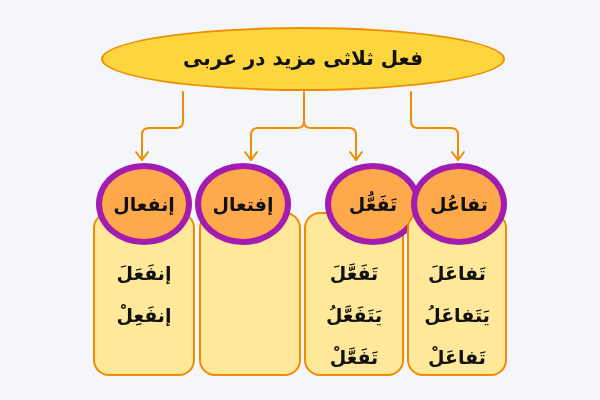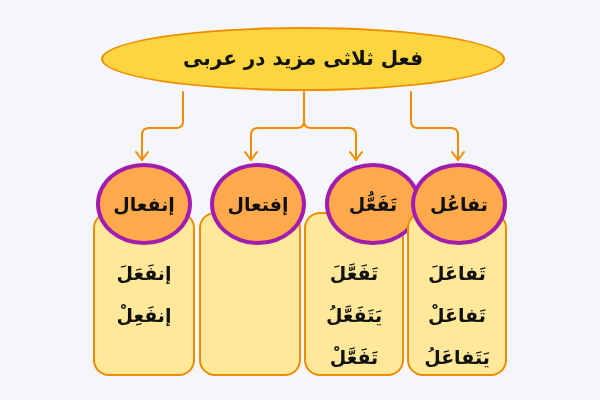--- a/index.html
+++ b/index.html
@@ -27,21 +27,21 @@
       position:absolute; top:212px; height:164px;
       background:#ffe899;
       border:2px solid #f08c00;
       border-radius:16px;
       box-sizing:border-box;
     }
     .circle {
       position:absolute; top:163px; width:96px; height:82px;
       border-radius:50%;
       background:#ffa94d;
-      border:4px solid #a21caf;
+      border:6px solid #a21caf;
       box-sizing:border-box;
       display:flex; align-items:center; justify-content:center;
     }
     .circle-label {
       direction:rtl; font-size:19px; font-weight:bold; color:#111;
     }
     .forms {
       position:absolute; top:252px; width:102px;
       display:flex; flex-direction:column; align-items:center;
     }
@@ -78,37 +78,37 @@
   <div class="card" style="left:93px;width:102px;"></div>
   <div class="circle" style="left:96px;">
     <span class="circle-label">إنفعال</span>
   </div>
   <div class="forms" style="left:93px;">
     <div class="form">إنفَعَلَ</div>
     <div class="form">إنفَعِلْ</div>
   </div>
 
   <div class="card" style="left:199px;width:102px;"></div>
-  <div class="circle" style="left:210px;">
+  <div class="circle" style="left:195px;">
     <span class="circle-label">إفتعال</span>
   </div>
 
   <div class="card" style="left:304px;width:100px;"></div>
   <div class="circle" style="left:325px;">
     <span class="circle-label">تَفَعُّل</span>
   </div>
   <div class="forms" style="left:303px;">
     <div class="form">تَفَعَّلَ</div>
     <div class="form">يَتَفَعَّلُ</div>
     <div class="form">تَفَعَّلْ</div>
   </div>
 
   <div class="card" style="left:407px;width:100px;"></div>
   <div class="circle" style="left:411px;">
     <span class="circle-label">تفاعُل</span>
   </div>
   <div class="forms" style="left:406px;">
     <div class="form">تَفاعَلَ</div>
+    <div class="form">يَتَفاعَلُ</div>
     <div class="form">تَفاعَلْ</div>
-    <div class="form">يَتَفاعَلُ</div>
   </div>
 
 </div>
 
 </body></html>

